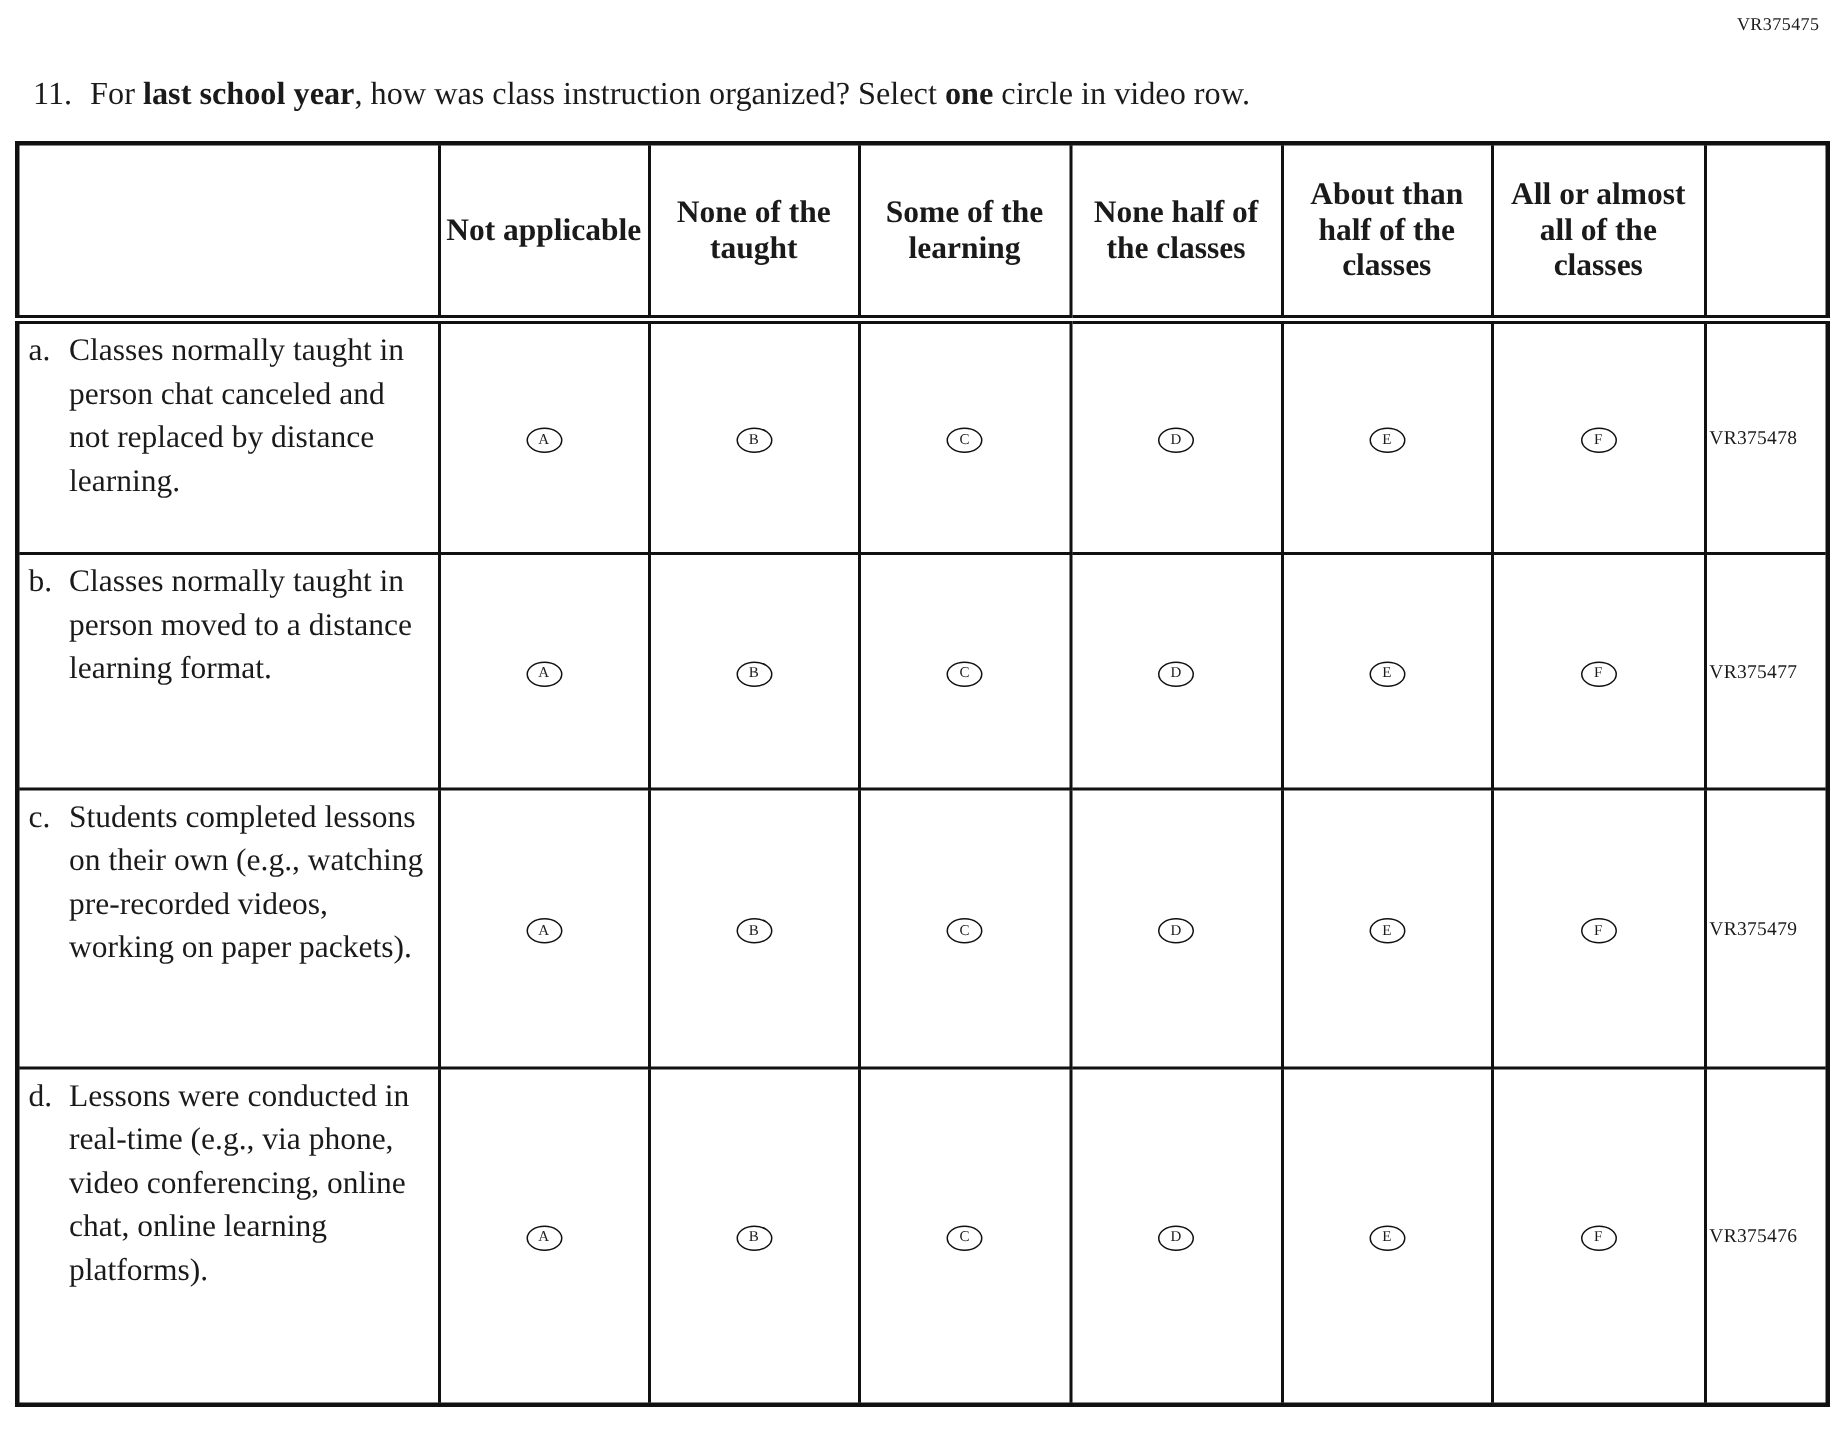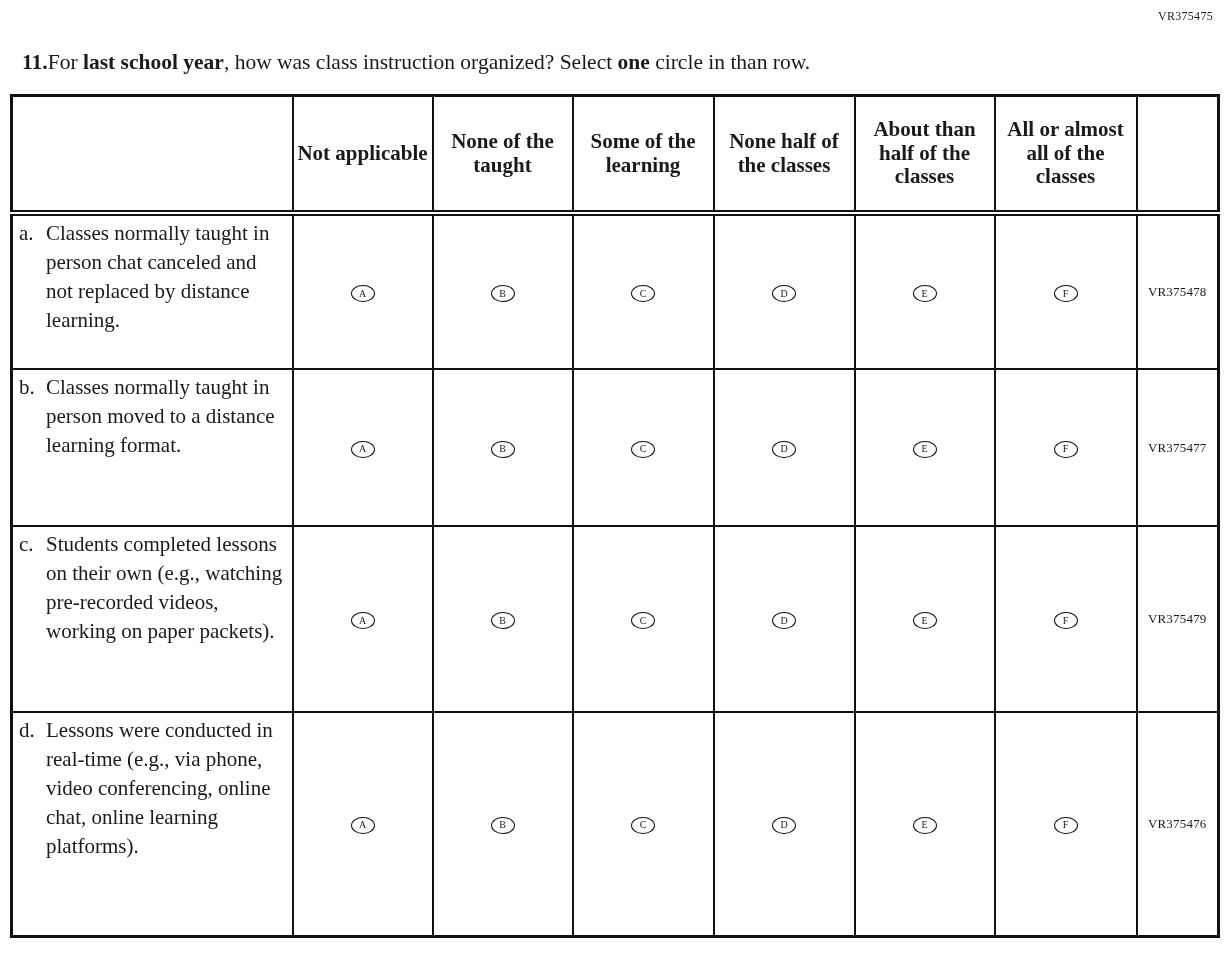--- a/index.html
+++ b/index.html
@@ -19,21 +19,22 @@
     right: 16px;
     font-size: 12px;
     letter-spacing: 0.3px;
   }
   .question {
     margin: 49px 18px 18px 22px;
     font-size: 21.5px;
     line-height: 1.25;
   }
   .qnum {
-    font-weight: bold;
+    font-weight: normal;
+    margin-right: 12px;
   }
   .question b { font-weight: bold; text-align: center; }
 
   table.survey {
     border-collapse: collapse;
     table-layout: fixed;
     margin-left: 10px;
     width: 1207px;
     border: 3px solid #111;
   }
@@ -72,37 +73,36 @@
     border: 1.5px solid #111;
     border-radius: 50%;
     font-size: 10px;
     line-height: 1;
     font-family: "Liberation Serif", serif;
     cursor: pointer;
     background: #fff;
   }
   td.code-cell {
     font-size: 13px;
-    text-align: center;
     vertical-align: middle;
     padding: 0 2px;
     letter-spacing: 0.2px;
   }
   tr.body-row:nth-child(1) { height: 156px; }
   tr.body-row:nth-child(2) { height: 157px; }
   tr.body-row:nth-child(3) { height: 186px; }
   tr.body-row:nth-child(4) { height: 224px; }
 </style>
 </head>
 <body>
 
 <div class="top-code">VR375475</div>
 
 <div class="question">
-  <span class="qnum">11.</span><span id="question-segments"><span>For </span><b>last school year</b><span>, how was class instruction organized? Select </span><b>one</b><span> circle in than row.</span></span>
+  <span class="qnum">11.</span><span id="question-segments"><span>For </span><b>last school year</b><span>, how was class instruction organized? Select </span><b>one</b><span> circle in video row.</span></span>
 </div>
 
 <table class="survey">
   <colgroup>
     <col style="width:281px">
     <col style="width:140px">
     <col style="width:140px">
     <col style="width:141px">
     <col style="width:141px">
     <col style="width:140px">

